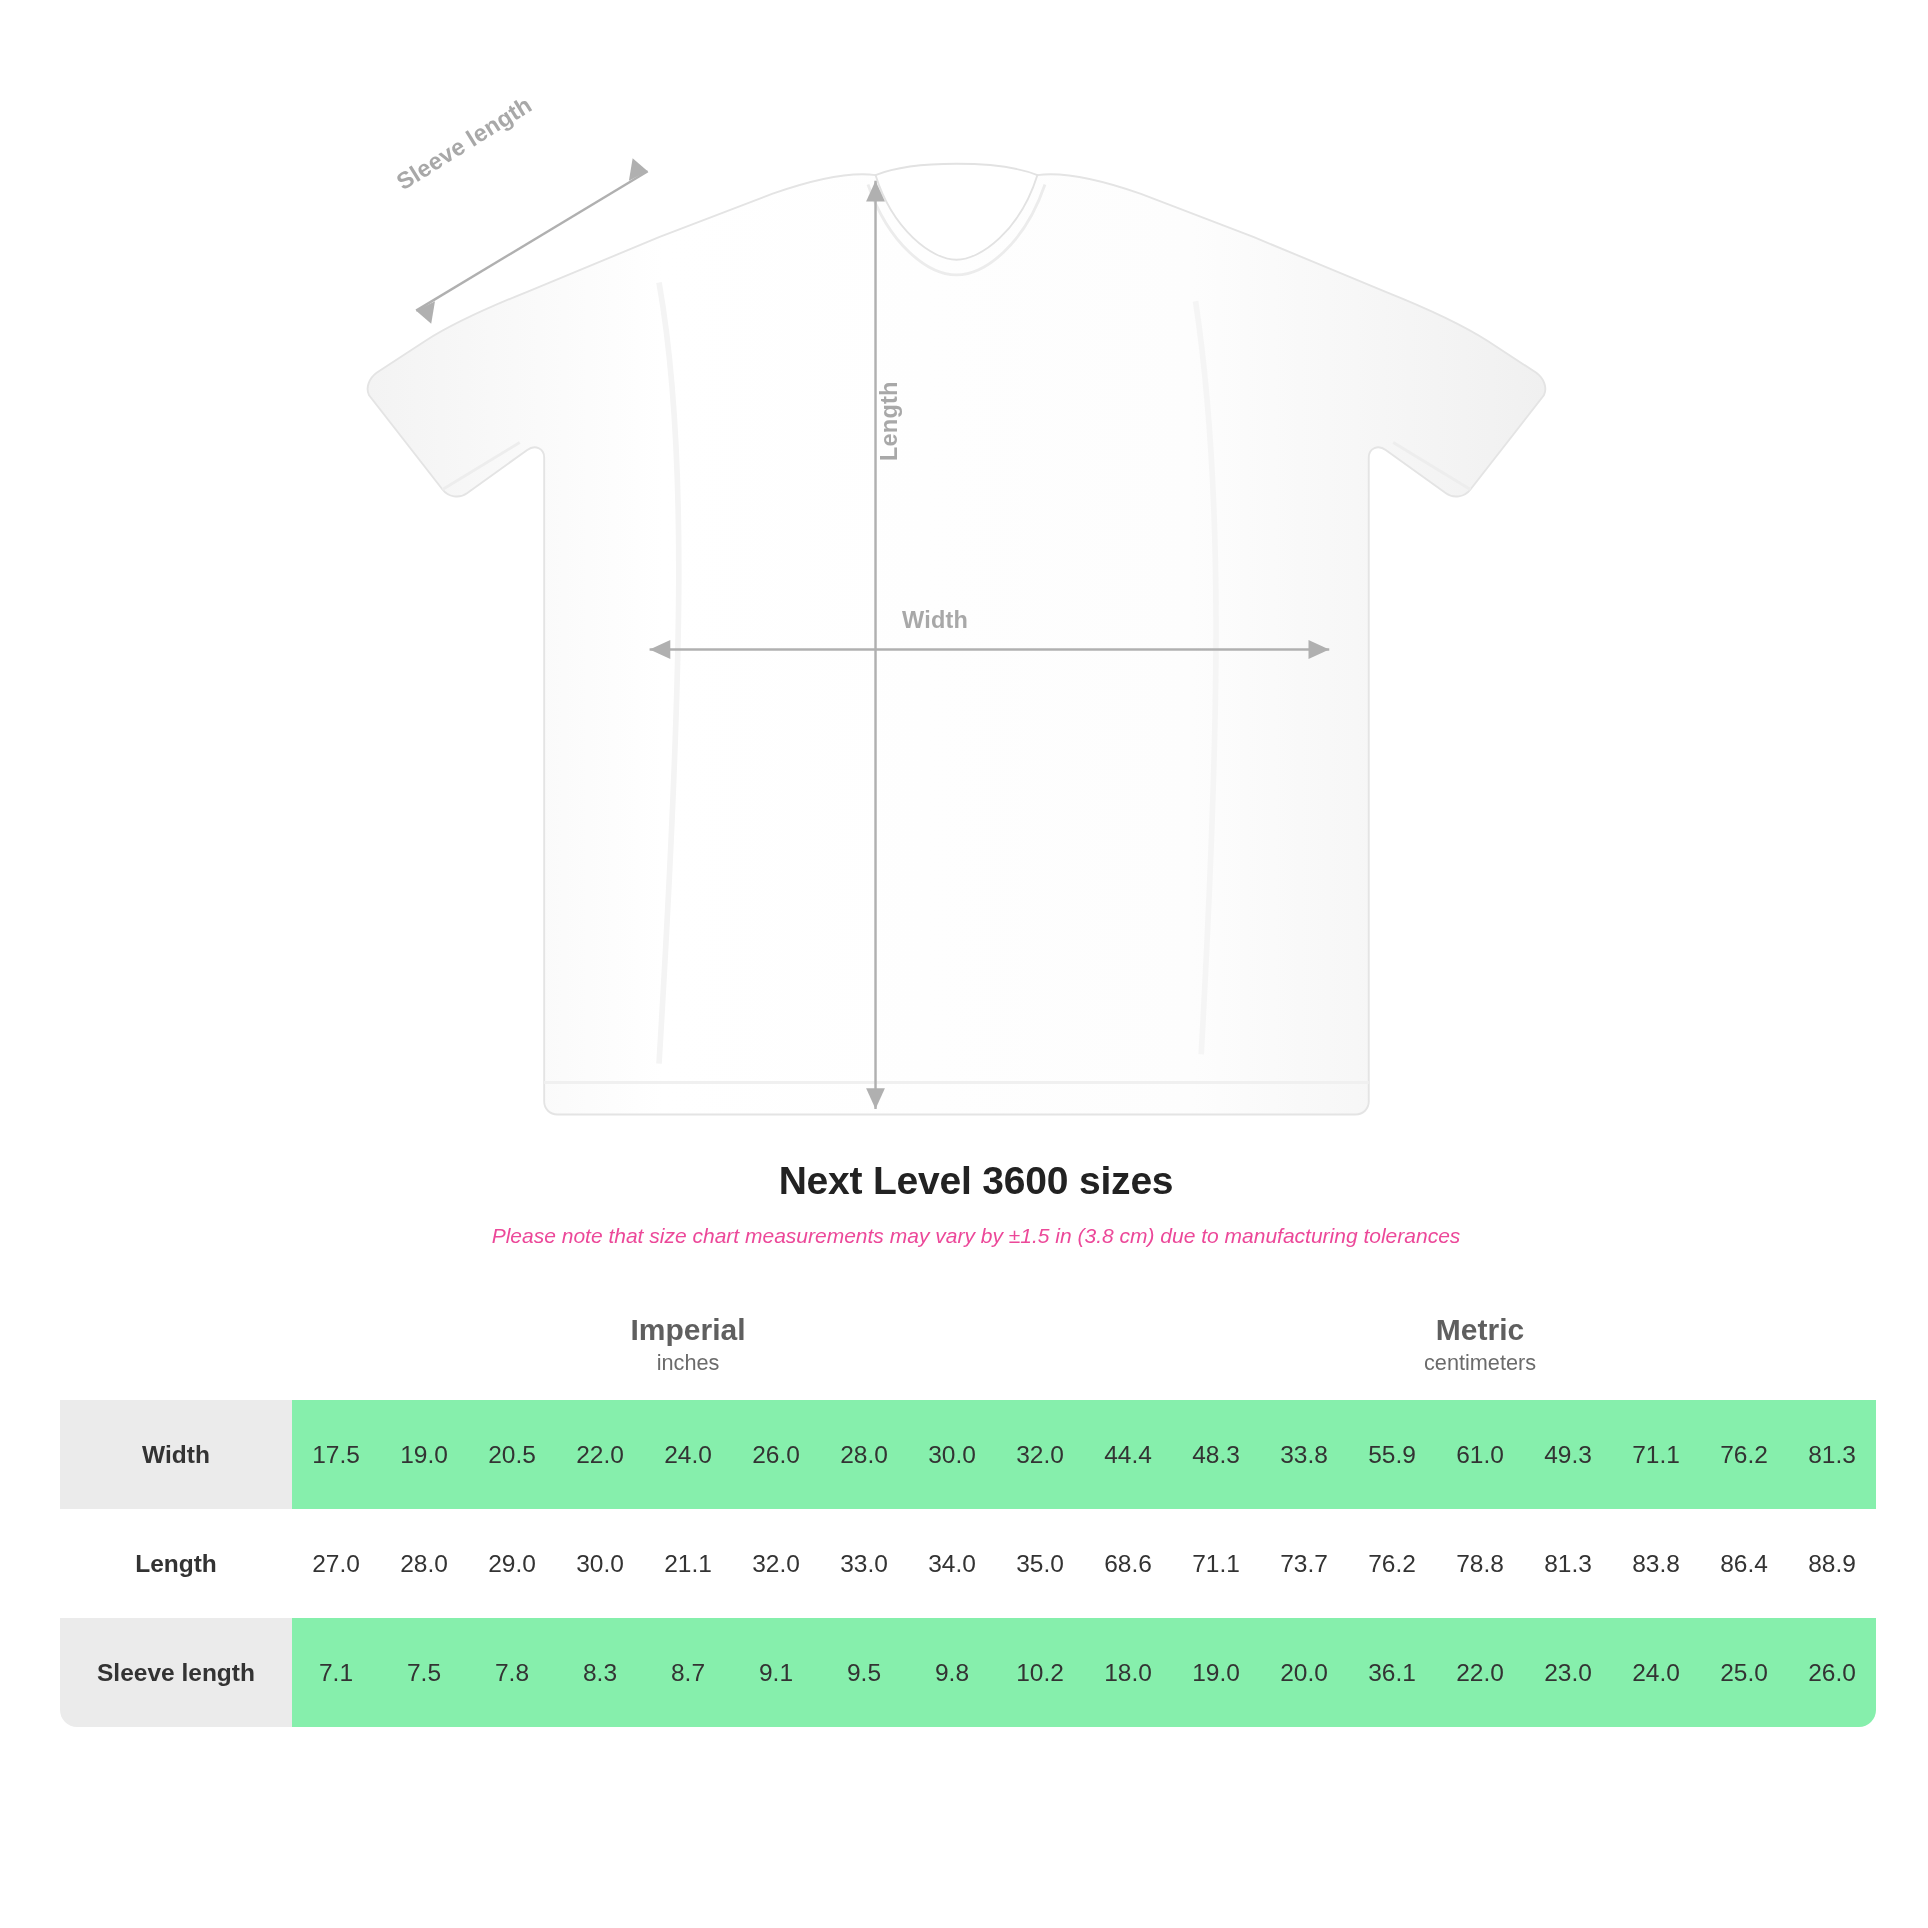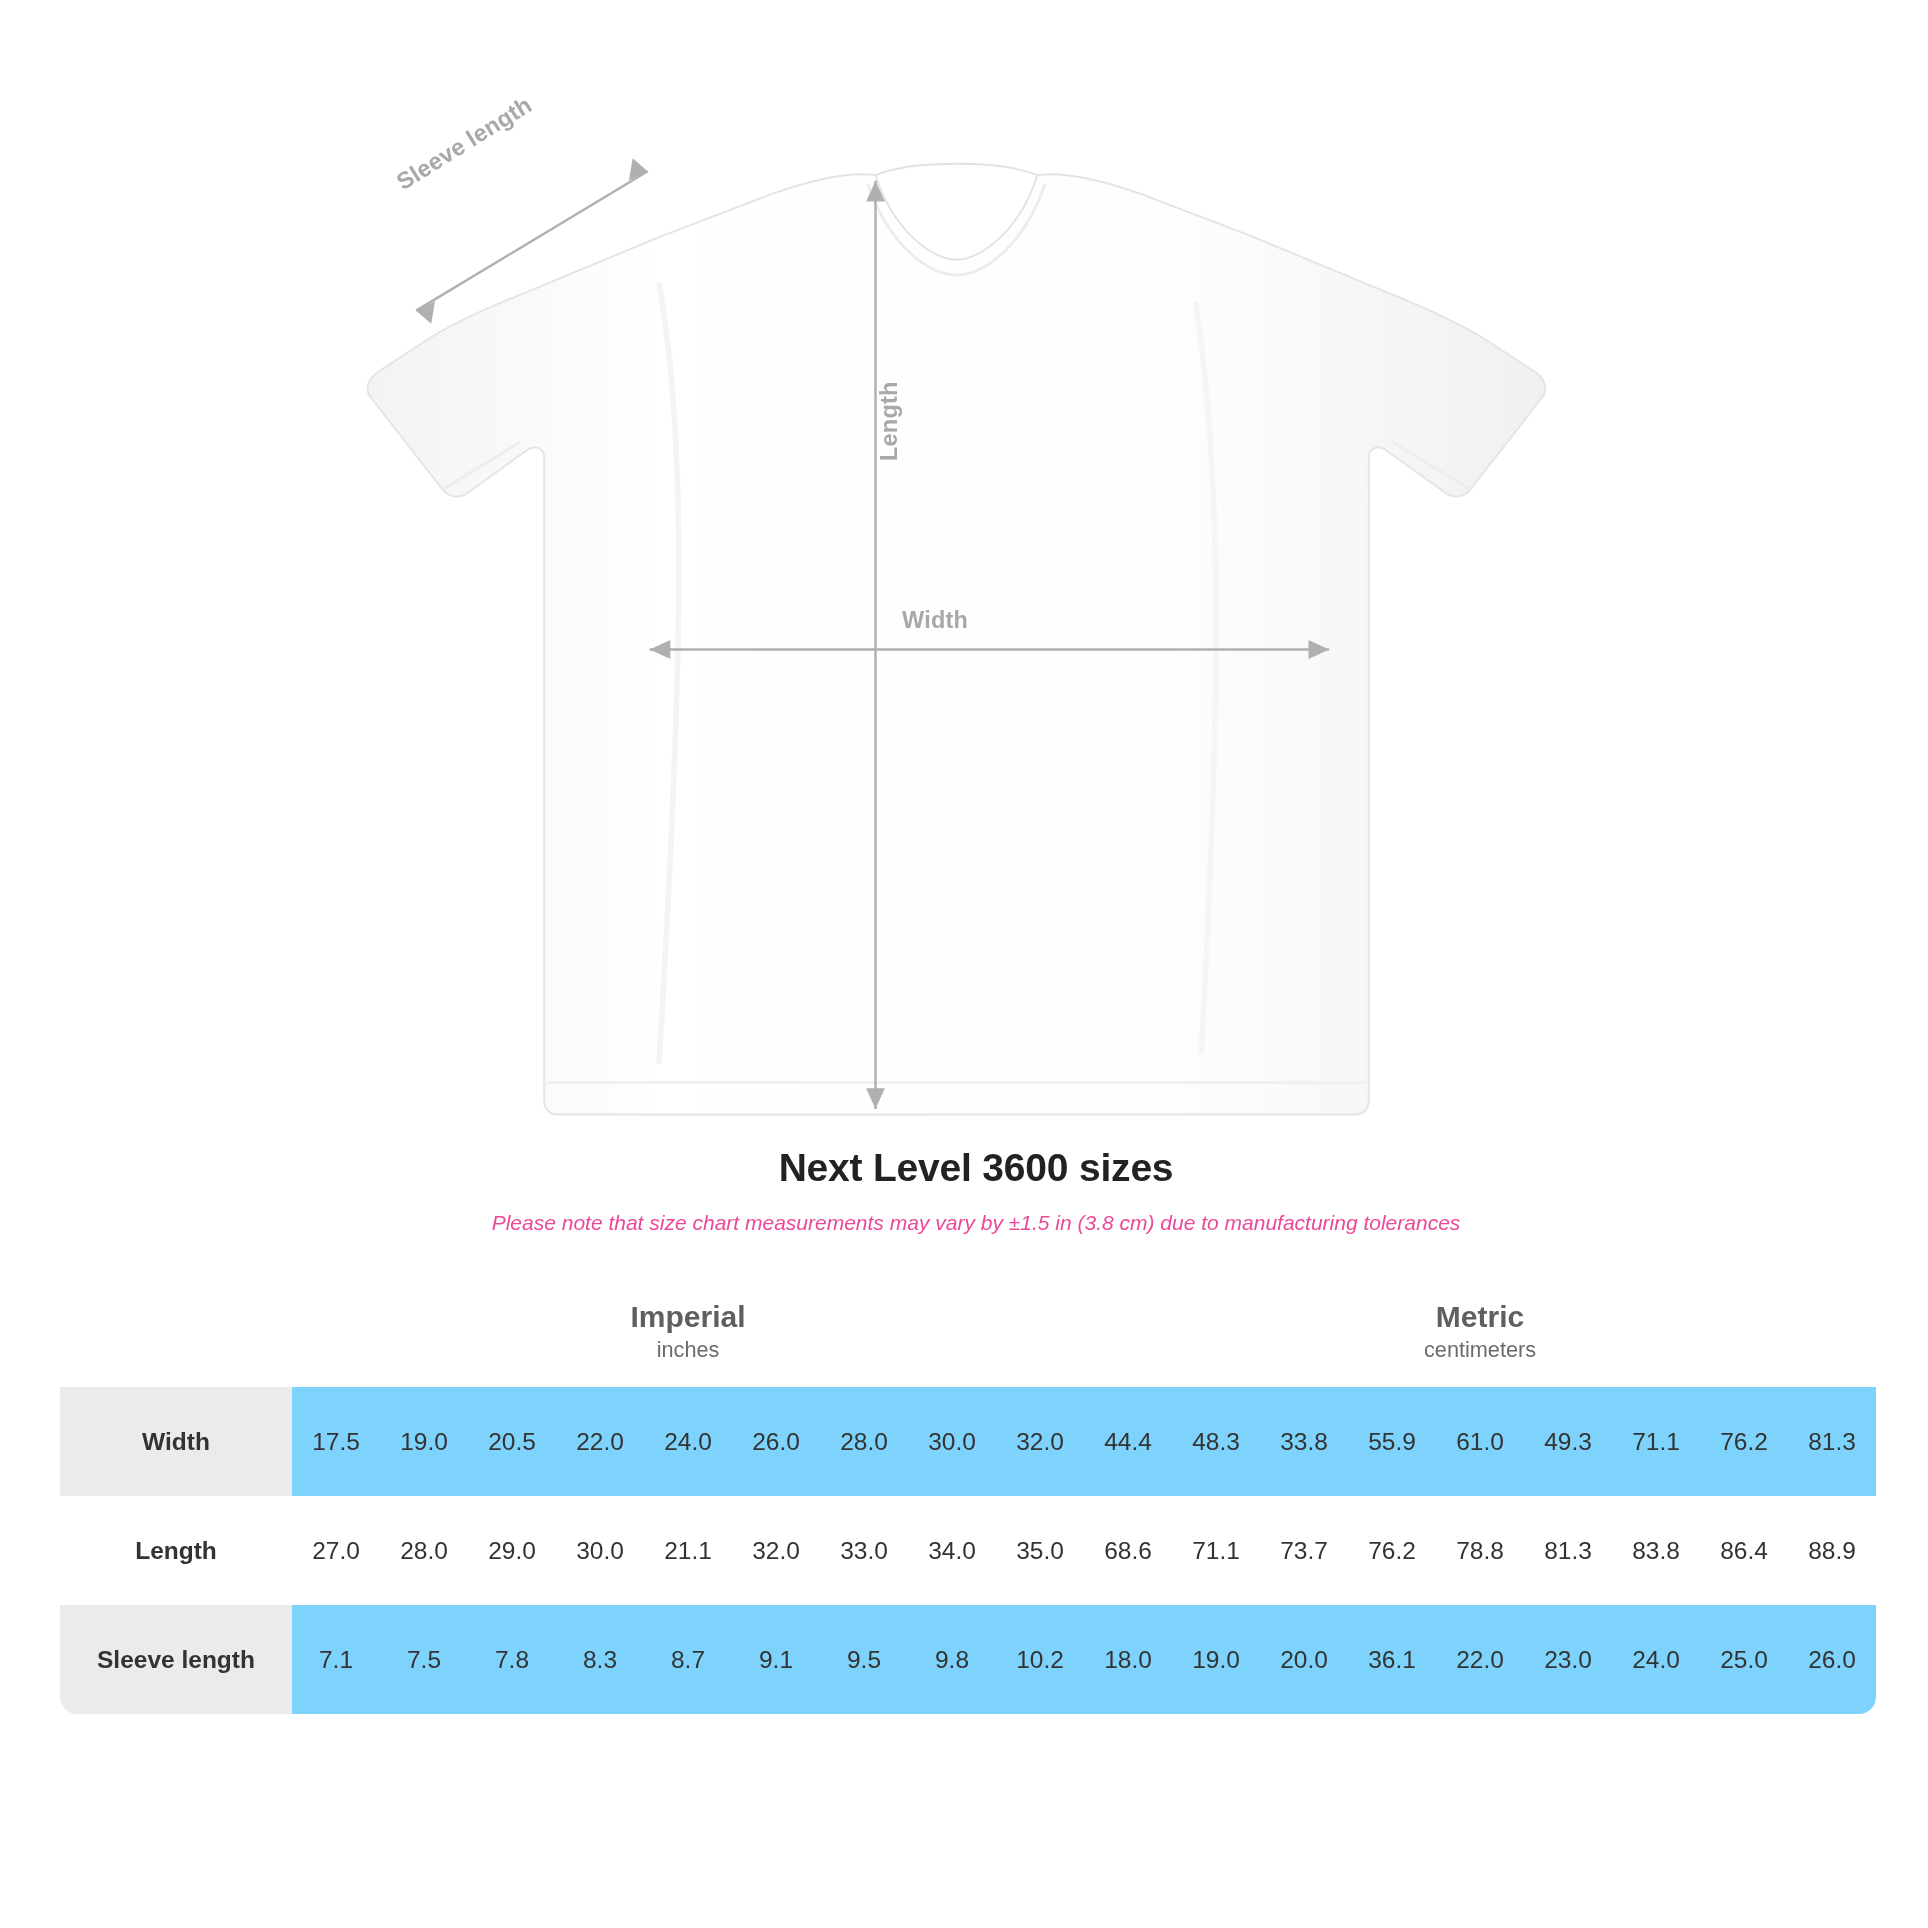--- a/index.html
+++ b/index.html
@@ -52,21 +52,21 @@
     transform-origin: left top;
   }
   .label-width {
     left: 902px;
     top: 607px;
   }
 
   
   .title-block {
     text-align: center;
-    margin-top: 7px;
+    margin-top: 20px;
     padding-left: 24px;
   }
   .chart-title {
     font-size: 39px;
     font-weight: bold;
     color: #222222;
     margin: 0;
     letter-spacing: -0.2px;
   }
   .chart-note {
@@ -113,21 +113,21 @@
     font-size: 21.7px;
     color: #6b6b6b;
     line-height: 1.4;
   }
   .row-head {
     font-weight: bold;
     font-size: 25.4px;
     color: #3a3a3a;
     background: #ffffff;
   }
-  tr.shade td { background: #7dd3fc; }
+  tr.shade td { background: #86efac; }
   tr.shade td.row-head { background: #ebebeb; }
   .hdr-row td {
     font-weight: bold;
     font-size: 25.4px;
     color: #3a3a3a;
     height: 102px;
   }
   .corner-bl { border-bottom-left-radius: 17px; }
   .corner-br { border-bottom-right-radius: 17px; }
 </style>

